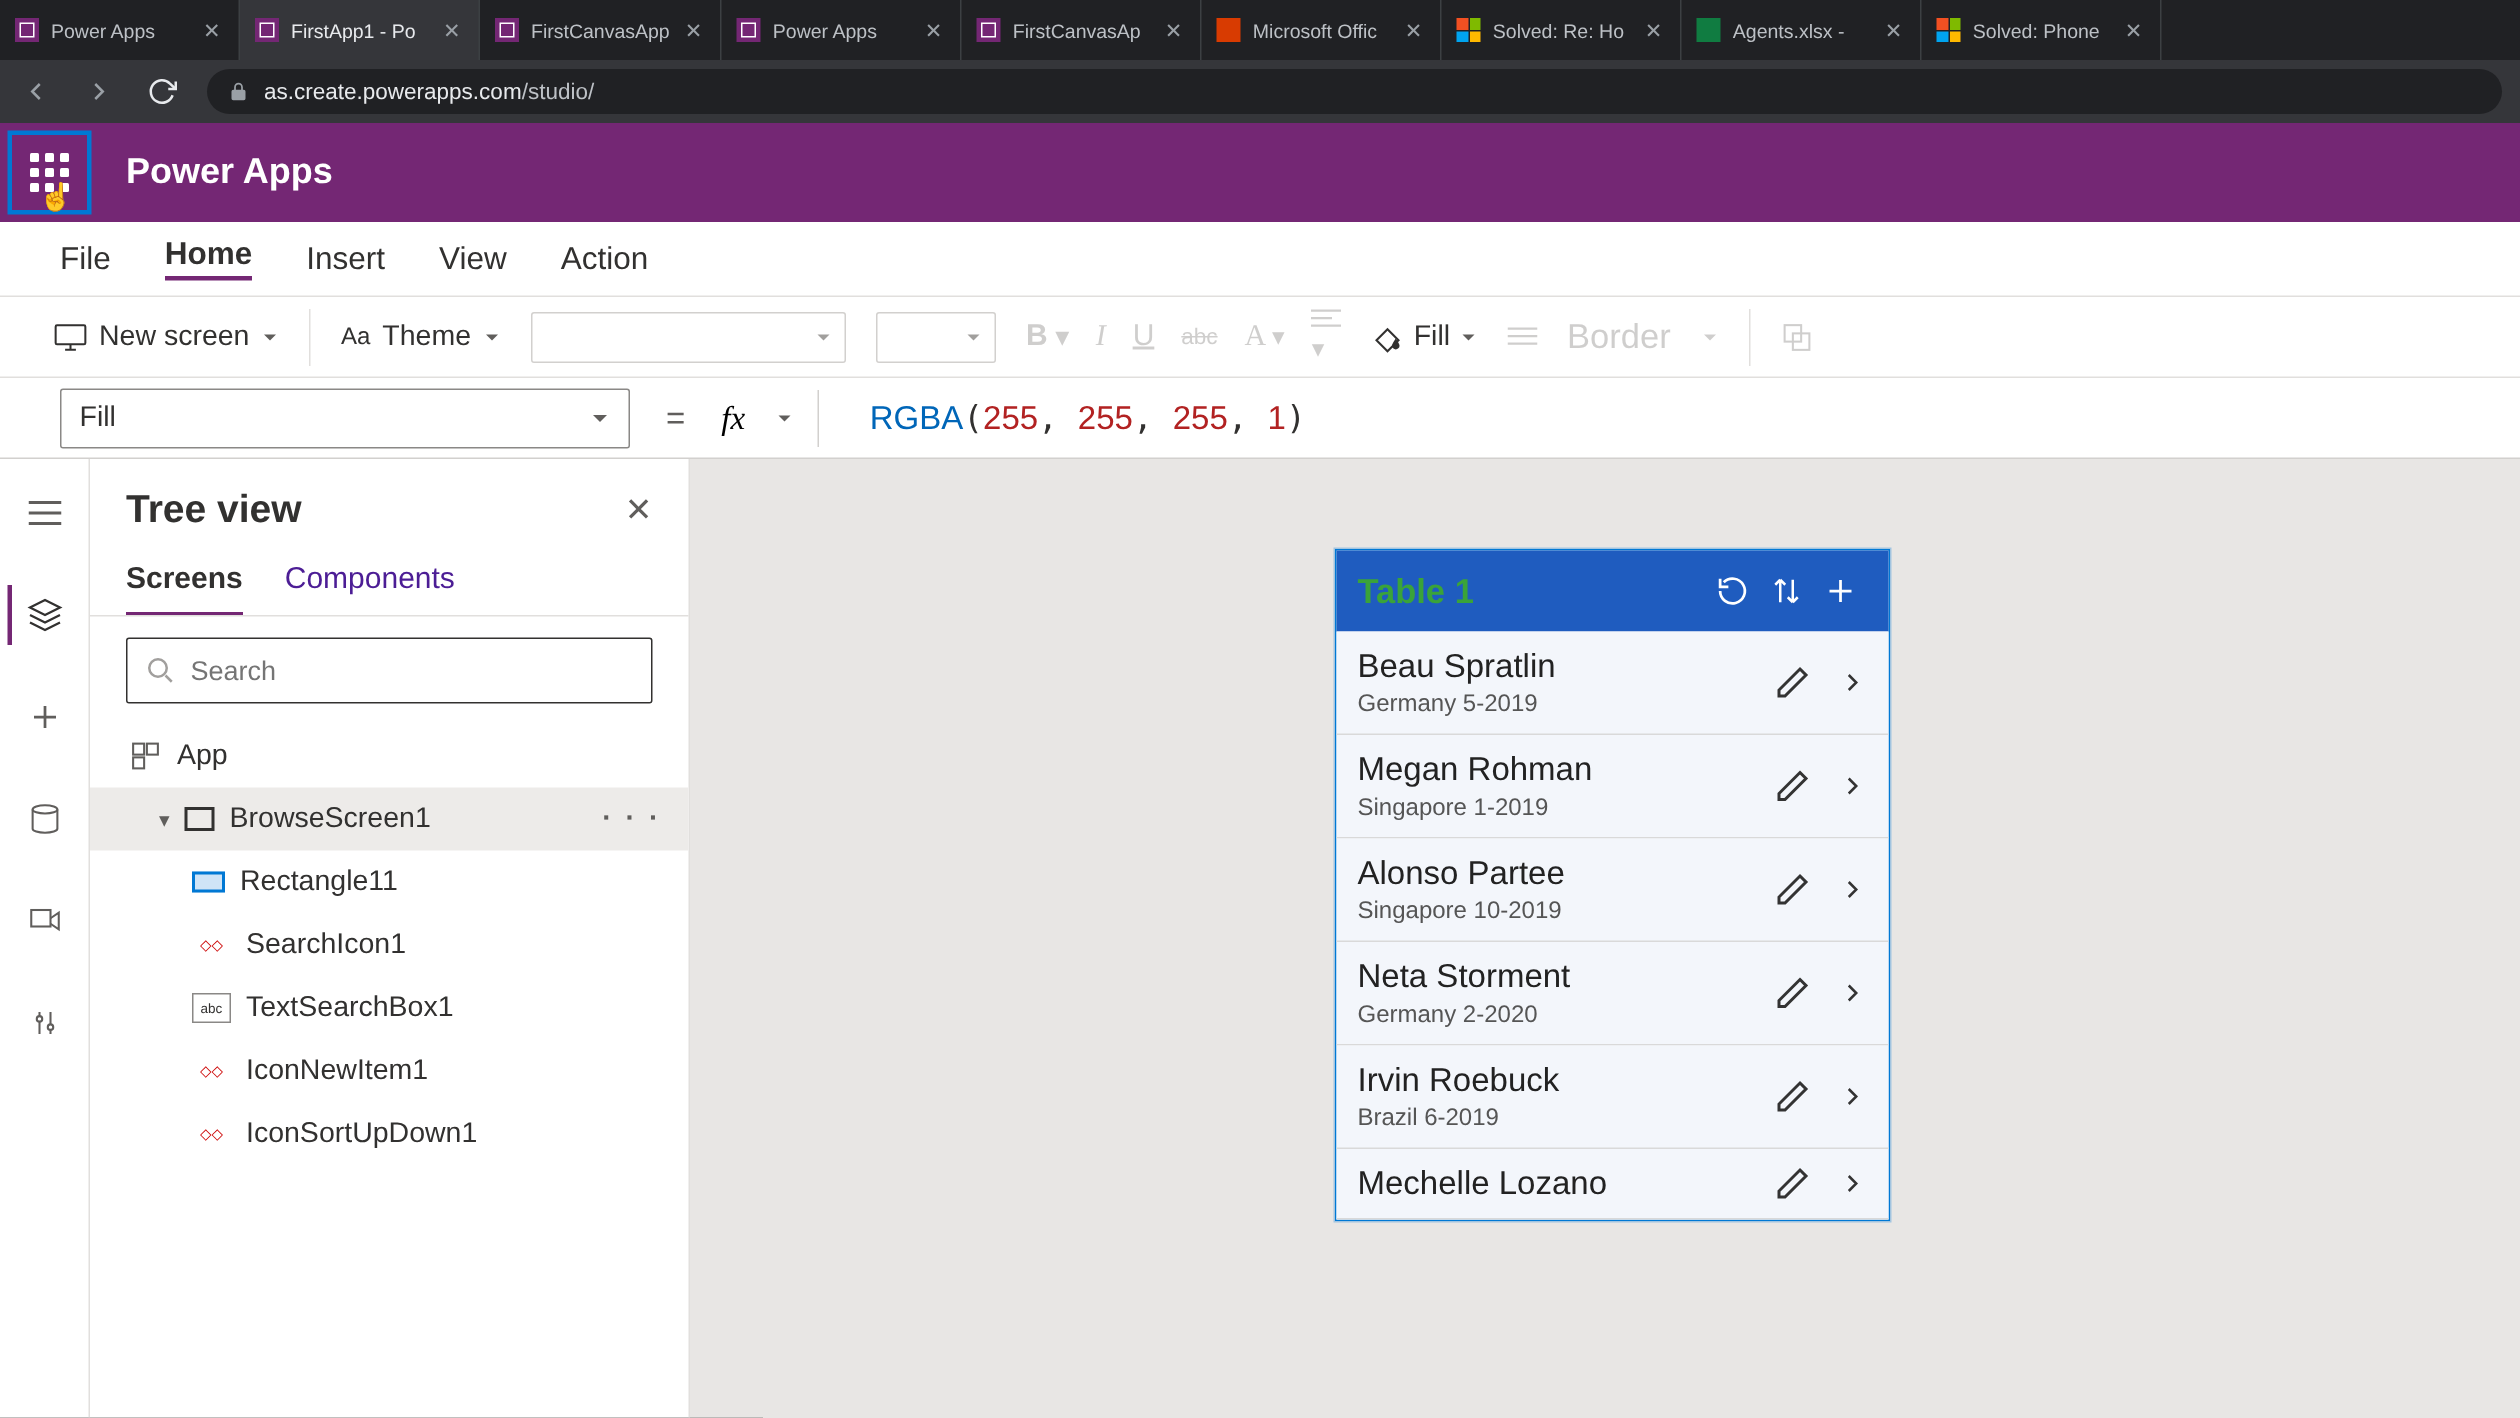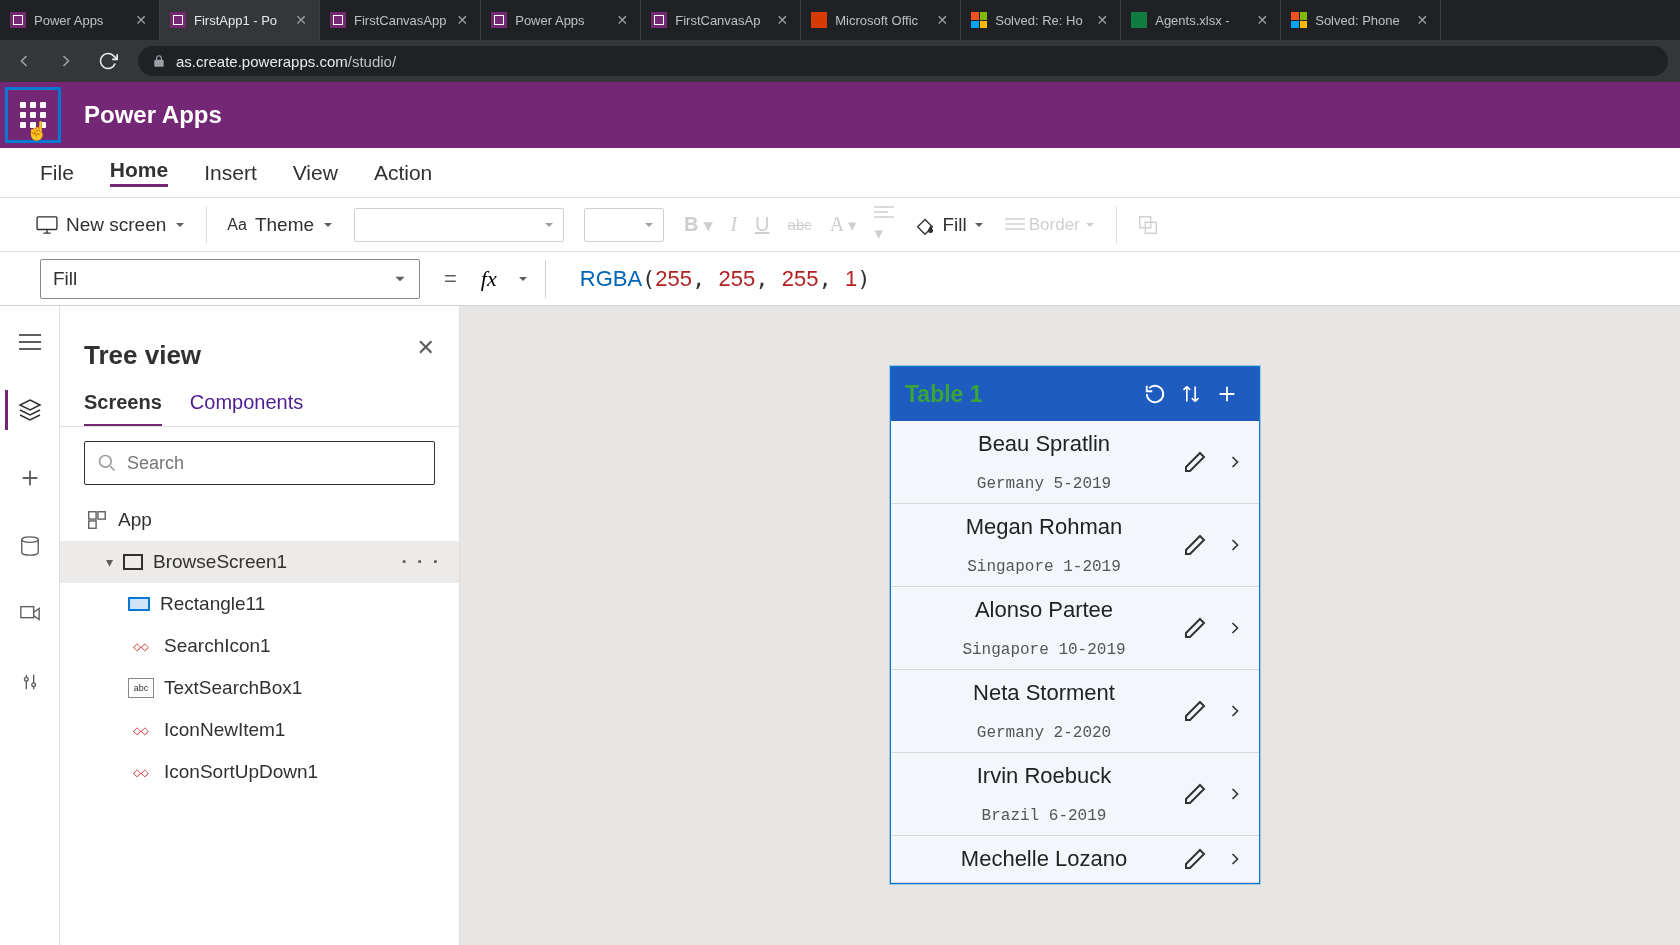--- a/index.html
+++ b/index.html
@@ -46,41 +46,41 @@
   
   .ribbon-toolbar { height:54px; background:#fff; display:flex; align-items:center; padding:0 36px; gap:20px; border-bottom:1px solid #e1dfdd; }
   .tool-sep { width:1px; height:38px; background:#e1dfdd; }
   .btn-new-screen, .btn-theme { display:flex; align-items:center; gap:8px; font-size:19px; color:#323130; cursor:pointer; }
   .btn-group { display:flex; align-items:center; gap:18px; color:#a19f9d; font-size:20px; }
   .faded { opacity:0.5; }
   .dropdown-empty { width:210px; height:34px; border:1px solid #d2d0ce; border-radius:2px; background:#fff; display:flex; align-items:center; justify-content:flex-end; padding-right:8px; color:#a19f9d; }
   .dropdown-empty.small { width:80px; }
   .fill-btn { display:flex; align-items:center; gap:6px; font-size:19px; color:#323130; cursor:pointer; }
   .fill-icon-shape { width:22px; height:22px; }
-  .border-btn { display:flex; align-items:center; gap:4px; font-size:17px; color:#a19f9d; }
+  .border-btn { display:flex; align-items:center; gap:20px; font-size:23px; color:#a19f9d; }
 
   
   .formula-bar { height:54px; background:#fff; display:flex; align-items:center; padding:0 40px; gap:16px; border-bottom:1px solid #d2d0ce; }
   .prop-select { width:380px; height:40px; border:1px solid #8a8886; border-radius:2px; display:flex; align-items:center; justify-content:space-between; padding:0 12px; font-size:19px; color:#323130; background:#fff; }
   .equals { font-size:22px; color:#605e5c; padding:0 8px; }
   .fx-area { display:flex; align-items:center; gap:20px; }
   .fx-ic { font-style:italic; font-family: "Times New Roman", serif; font-size:22px; }
   .formula-text { font-family: Consolas, monospace; font-size:22px; color:#323130; margin-left:18px; }
   .fn-name { color:#0066b8; }
   .fn-num { color:#b22222; }
 
   
   .workspace { display:flex; height:calc(100vh - 40px - 42px - 66px - 50px - 54px - 54px); background:#faf9f8; }
   .left-rail { width:60px; background:#fff; border-right:1px solid #e1dfdd; display:flex; flex-direction:column; align-items:center; padding-top:16px; gap:28px; }
   .rail-item { width:40px; height:40px; display:flex; align-items:center; justify-content:center; color:#605e5c; cursor:pointer; font-size:22px; }
   .rail-item.active { border-left:3px solid #742774; color:#323130; margin-left:-10px; padding-left:7px; }
 
   .tree-panel { width:400px; background:#fff; border-right:1px solid #e1dfdd; display:flex; flex-direction:column; position:relative; }
   .tree-header { display:flex; align-items:center; justify-content:space-between; padding:18px 24px 10px; }
-  .tree-title { font-size:26px; font-weight:600; color:#323130;margin-top:16px; }
+  .tree-title { font-size:26px; font-weight:600; color:#323130; }
   .tree-close { font-size:22px; color:#605e5c; cursor:pointer; }
   .tree-tabs { display:flex; gap:28px; padding:0 24px; border-bottom:1px solid #e1dfdd; }
   .tree-tab { font-size:20px; color:#4c1d95; padding:10px 0; cursor:pointer; }
   .tree-tab.active { color:#323130; font-weight:600; border-bottom:2px solid #742774; }
   .tree-search { margin:14px 24px; height:44px; border:1px solid #323130; border-radius:2px; display:flex; align-items:center; padding:0 12px; gap:10px; }
   .tree-search input { border:none; outline:none; font-size:18px; flex:1; color:#605e5c; background:transparent; }
   .tree-list { flex:1; overflow:auto; }
   .tree-node { display:flex; align-items:center; gap:10px; padding:10px 18px; font-size:19px; color:#323130; cursor:pointer; }
   .tree-node.selected { background:#edebe9; }
   .tree-node.root { padding-left:26px;text-align:center; }
@@ -94,23 +94,23 @@
   .rect-icon { width:22px; height:14px; border:2px solid #0078d4; background:#cfe4f7; }
 
   .canvas { flex:1; background:#e8e6e4; position:relative; }
   .phone-preview { position:absolute; left:430px; top:60px; width:370px; background:#fff; border:1px solid #0078d4; outline:1px solid rgba(0,120,212,0.3); }
   .pv-header { height:54px; background:#1f5cbf; display:flex; align-items:center; padding:0 14px; }
   .pv-title { color:#3aa33a; font-size:23px; font-weight:600; flex:1; }
   .pv-hicon { color:#fff; width:36px; height:36px; display:flex; align-items:center; justify-content:center; font-size:22px; cursor:pointer; }
   .pv-search { height:44px; border:2px solid #1f5cbf; margin:0; display:flex; align-items:center; padding:0 10px; gap:8px; background:#fff; }
   .pv-search input { border:none; outline:none; font-size:19px; color:#777; flex:1; }
   .pv-list-item { border-bottom:1px solid #d9d9d9; padding:10px 14px; display:flex; align-items:center; background:#f3f6fb; }
-  .pv-texts { flex:1;text-align:center; }
+  .pv-texts { flex:1; }
   .pv-name { font-size:22px; color:#222; }
-  .pv-sub { font-size:16px; color:#555; margin-top:18px;font-family:Liberation Mono, monospace; }
+  .pv-sub { font-size:16px; color:#555; margin-top:4px; }
   .pv-actions { display:flex; gap:18px; color:#333; font-size:22px; }
   .pv-edit, .pv-nav { cursor:pointer; }
 
   svg { display:block; }
 </style>
 </head>
 <body>
 
 <div class="browser-tabs" id="tabs-strip">
     <div class="tab">

